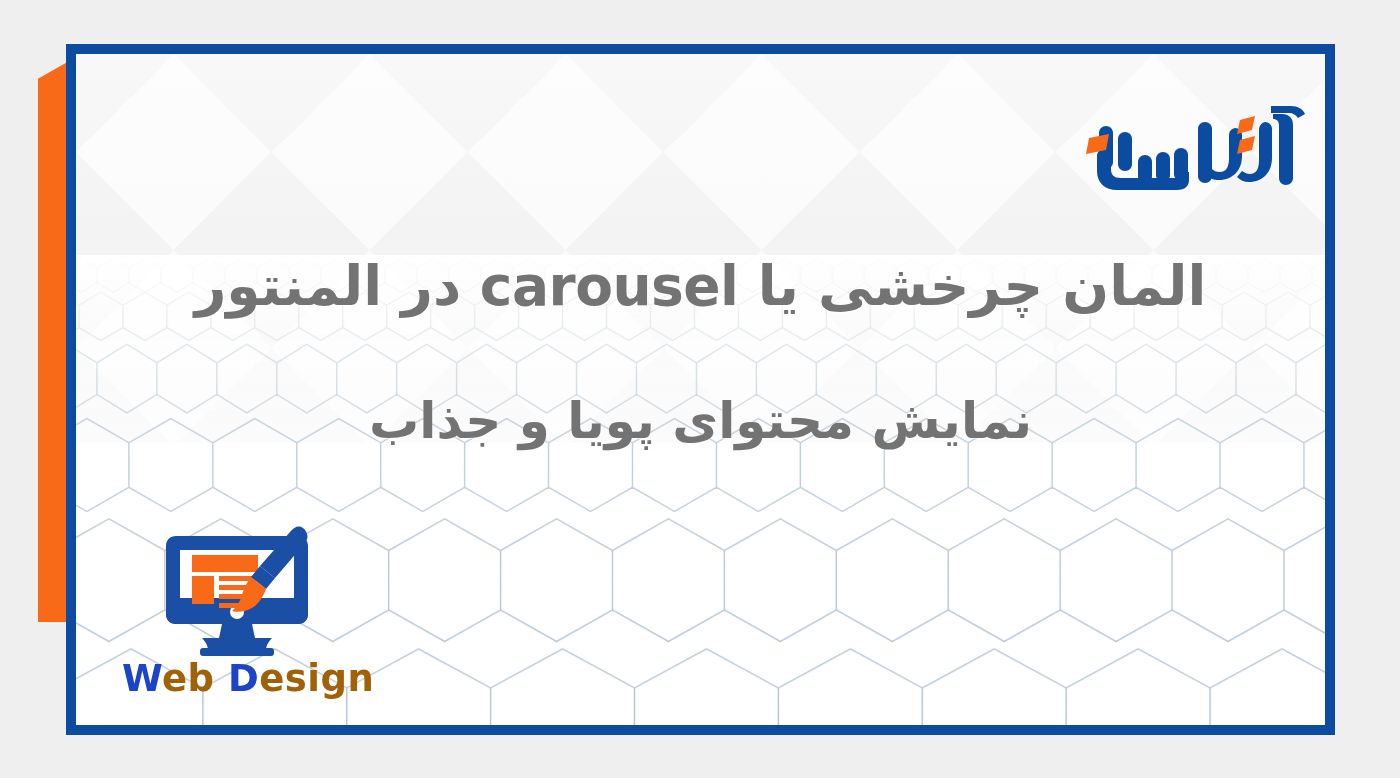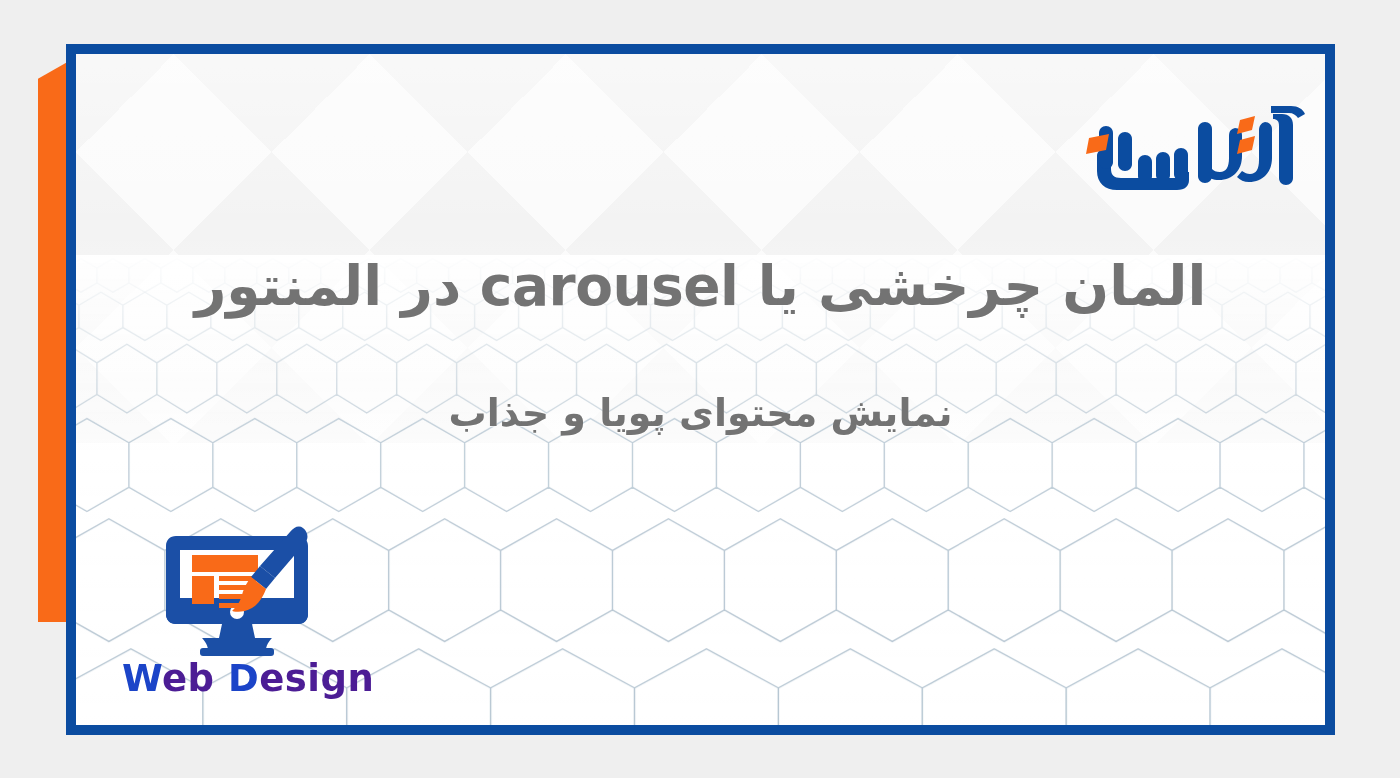--- a/index.html
+++ b/index.html
@@ -125,21 +125,21 @@
     direction: rtl;
     white-space: nowrap;
     line-height: 1.34;
     text-shadow: 0 1px 0 rgba(255,255,255,0.55);
   }
   #headline-primary {
     font-size: 55px;
     letter-spacing: -0.5px;
   }
   #headline-secondary {
-    font-size: 38px;
+    font-size: 50px;
     margin-top: 64px;
   }
 
   
   #webdesign-badge {
     position: absolute;
     left: 46px;
     bottom: 28px;
     z-index: 6;
     width: 230px;
@@ -153,21 +153,21 @@
     direction: ltr;
     font-family: "DejaVu Sans", "Liberation Sans", sans-serif;
     font-weight: bold;
     font-size: 37px;
     letter-spacing: 0.5px;
     margin-top: 2px;
     line-height: 1;
     white-space: nowrap;
   }
   .cap-blue   { color: #1B44C8; }
-  .cap-orange { color: #4c1d95; }
+  .cap-orange { color: #a16207; }
 </style>
 </head>
 <body>
 
 <div id="banner-stage">
 
   <div id="accent-bar"></div>
 
   <div id="banner-frame">
     <div id="banner-canvas">

